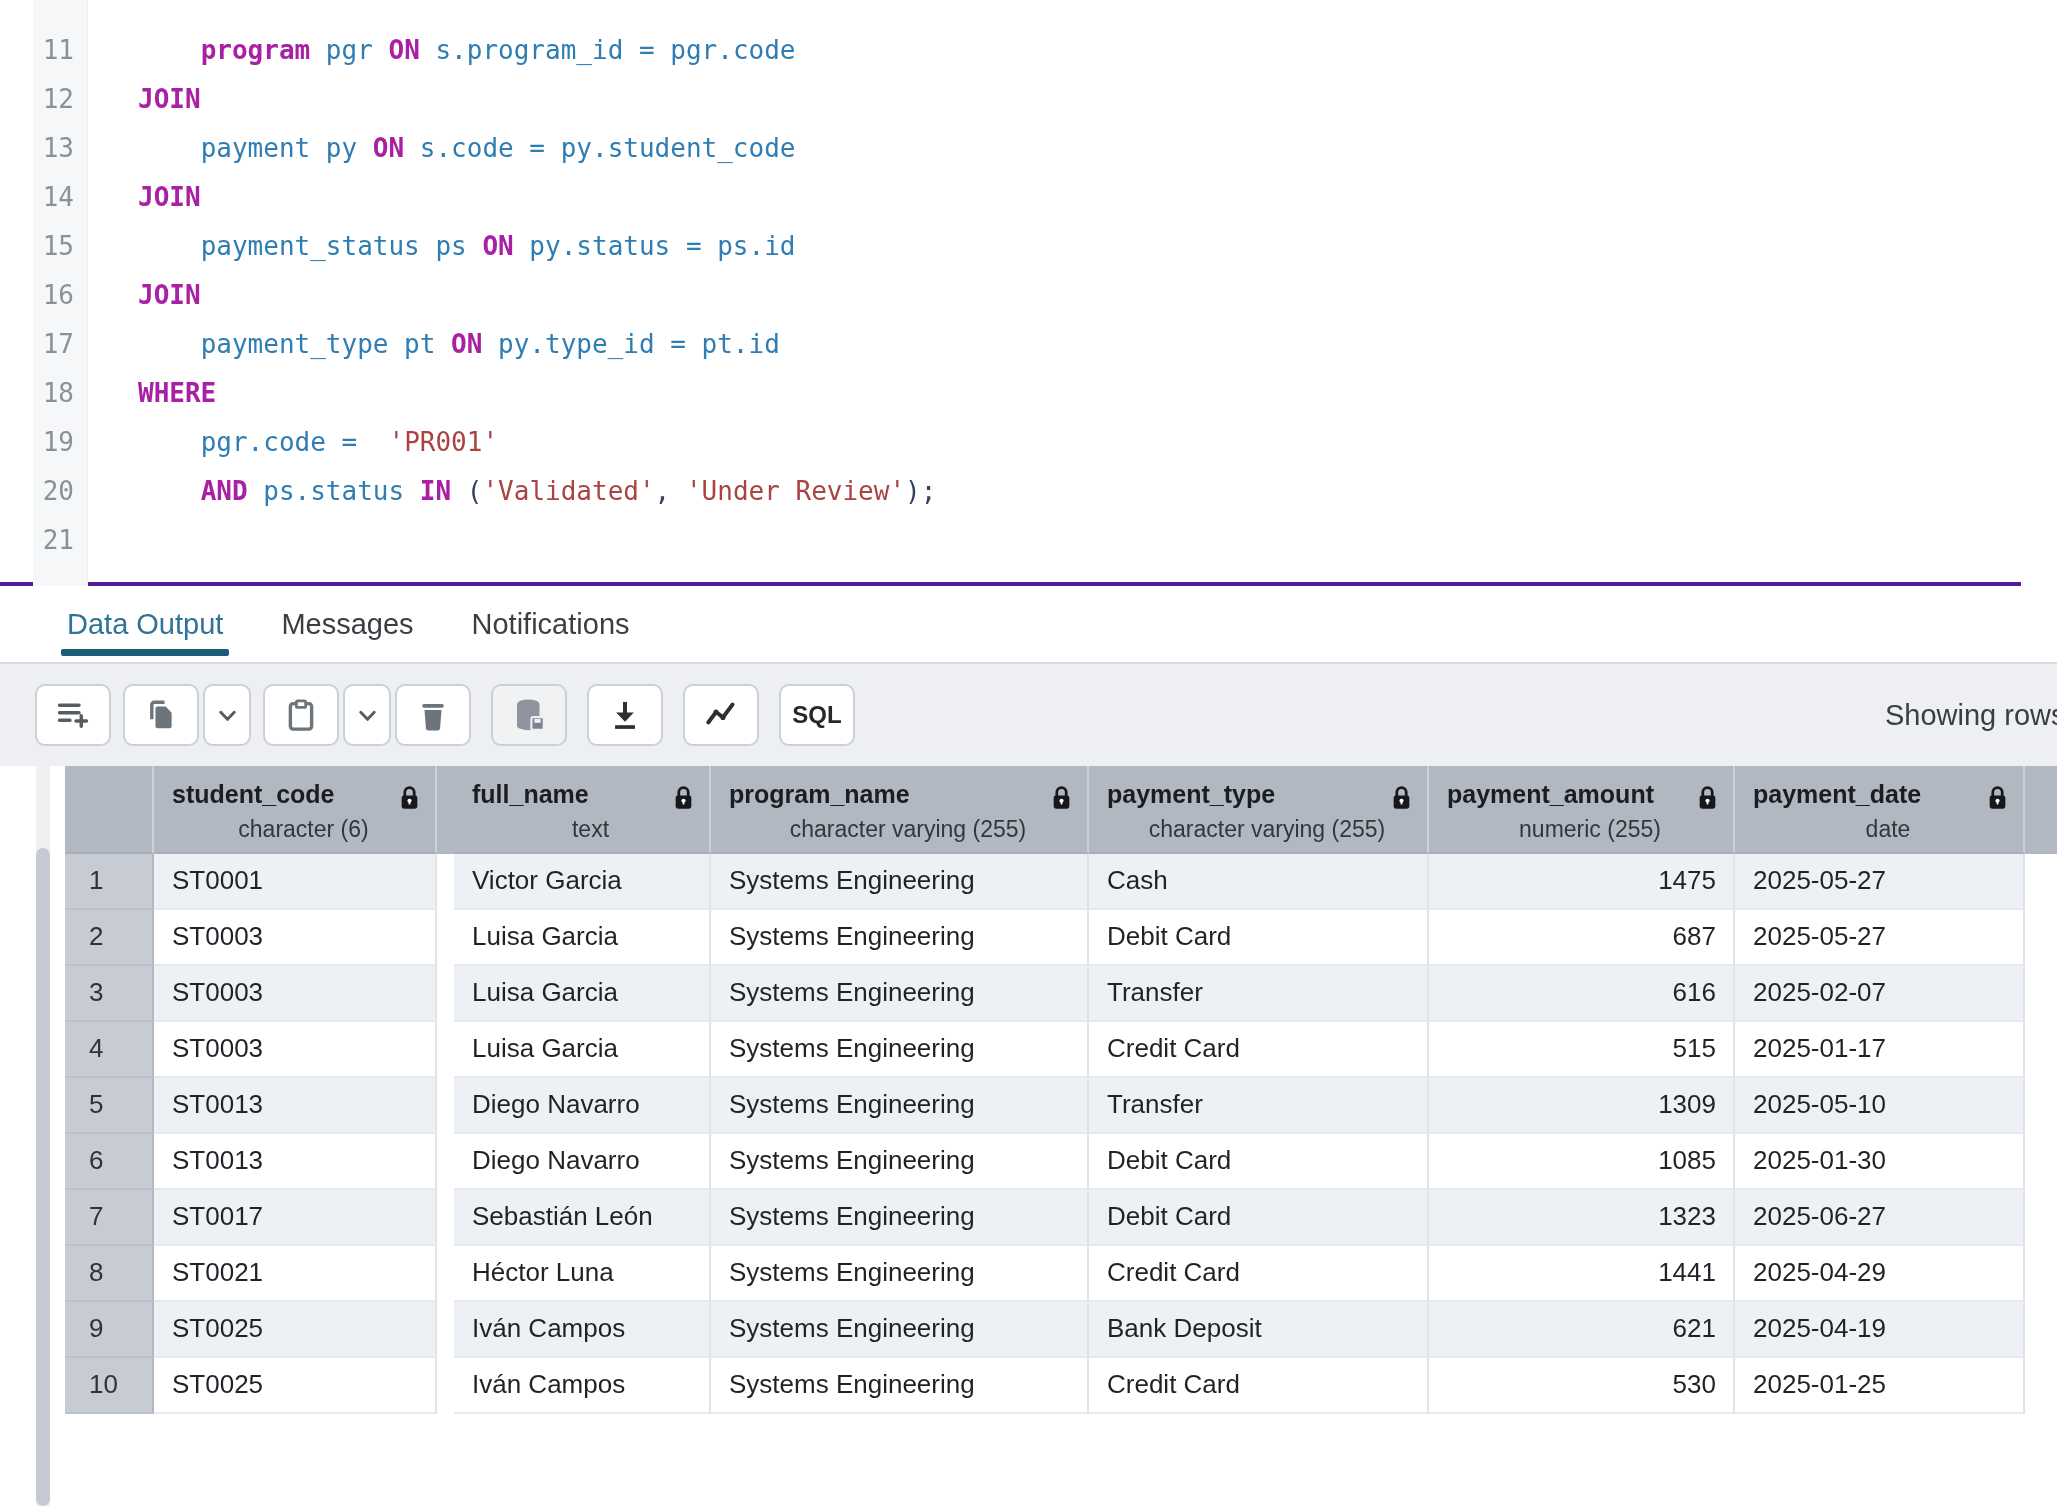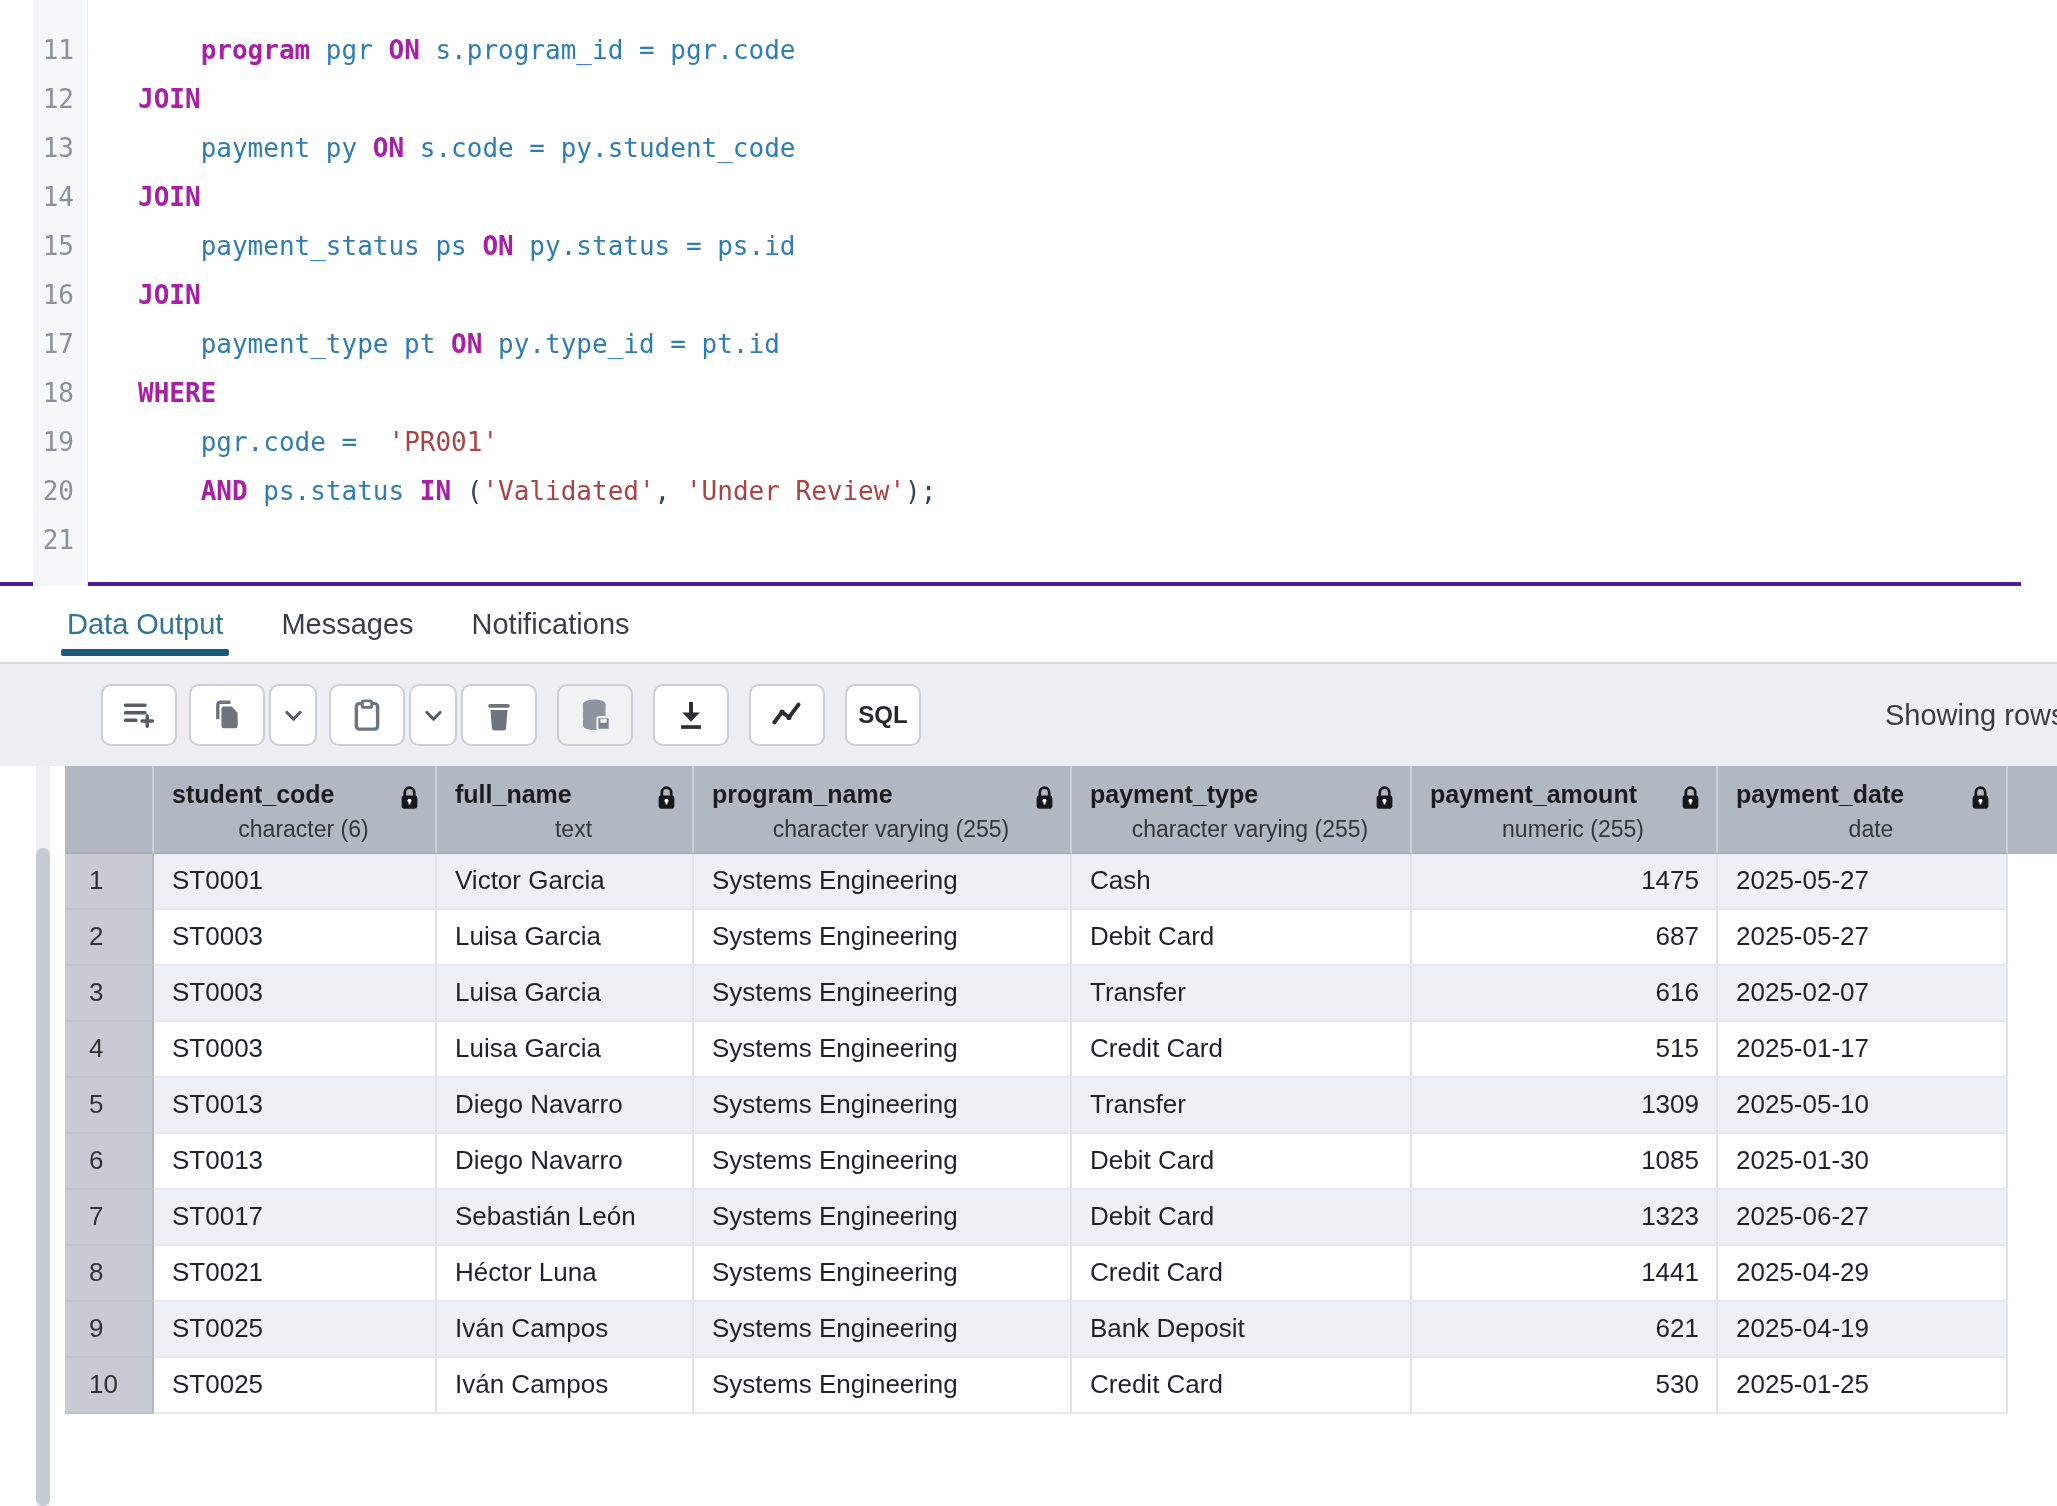--- a/index.html
+++ b/index.html
@@ -32,42 +32,42 @@
   .tabbar { position:absolute; left:0; top:586px; width:2057px; height:78px; background:#fff;
             border-bottom:2px solid #d8dbdf; display:flex; align-items:center; padding-left:61px; }
   .tab { font-size:29px; color:#3b3f45; margin-right:46px; position:relative; height:100%;
          display:flex; align-items:center; padding:0 6px; cursor:default; }
   .tab.active { color:#2e7499; }
   .tab.active::after { content:""; position:absolute; left:0; right:0; bottom:6px; height:7px;
                        background:#1c5a7a; border-radius:2px; }
 
   
   .toolbar { position:absolute; left:0; top:664px; width:2057px; height:102px; background:#edeff2;
-             display:flex; align-items:center; padding-left:101px; }
+             display:flex; align-items:center; padding-left:35px; }
   .tbtn { height:62px; width:76px; background:#fff; border:2px solid #cbd0d7; border-radius:10px;
           display:flex; align-items:center; justify-content:center; margin-left:12px; }
   .tbtn.narrow { width:48px; }
   .tbtn.pair { margin-left:4px; }
   .tbtn.grp { margin-left:20px; }
   .tbtn.first { margin-left:0; }
   .tbtn.disabled { background:#f1f2f4; }
   .tbtn .ic { display:flex; align-items:center; justify-content:center; }
   .sql-text { font-weight:bold; font-size:24px; color:#26282c; font-family:"Liberation Sans",sans-serif; }
   .status { position:absolute; left:1885px; top:0; height:102px; display:flex; align-items:center;
             font-size:29px; color:#3a3e44; white-space:nowrap; }
 
   
   .grid { position:absolute; left:65px; top:766px; width:2001px; }
   .hrow { display:flex; height:88px; background:#b2b8c2; }
   .hc { border-right:2px solid #ccd0d7; border-bottom:2px solid #a9aeb8; padding:14px 0 0 18px;
         position:relative; background:#b2b8c2; }
   .hn { font-weight:bold; font-size:25px; color:#1b1d20; }
   .ht { font-size:23px; color:#33363b; margin-top:7px;text-align:center; }
   .lock { position:absolute; top:18px; right:14px; }
-  .c0 { width:89px; } .c1 { width:283px; } .c2 { width:257px; } .c3 { width:378px; }
+  .c0 { width:89px; } .c1 { width:283px; } .c2 { width:257px;margin-left:17px; } .c3 { width:378px; }
   .c4 { width:340px; } .c5 { width:306px; } .c6 { width:290px; }
   .drow { display:flex; height:56px; }
   .nc { width:89px; background:#c7cbd3; border-right:2px solid #b3b7bf; border-bottom:2px solid #bdc1c9;
         font-size:26px; line-height:52px; color:#2e3338; padding-left:24px; }
   .dc { border-right:2px solid #e0e3e8; border-bottom:2px solid #e6e9ed; font-size:26px;
         line-height:52px; color:#1f2226; padding-left:18px; white-space:nowrap; overflow:hidden; }
   .drow.odd .dc { background:#edf0f5; }
   .drow.even .dc { background:#ffffff; }
   .dc.right { text-align:right; padding-right:17px; padding-left:0; }
 </style>

